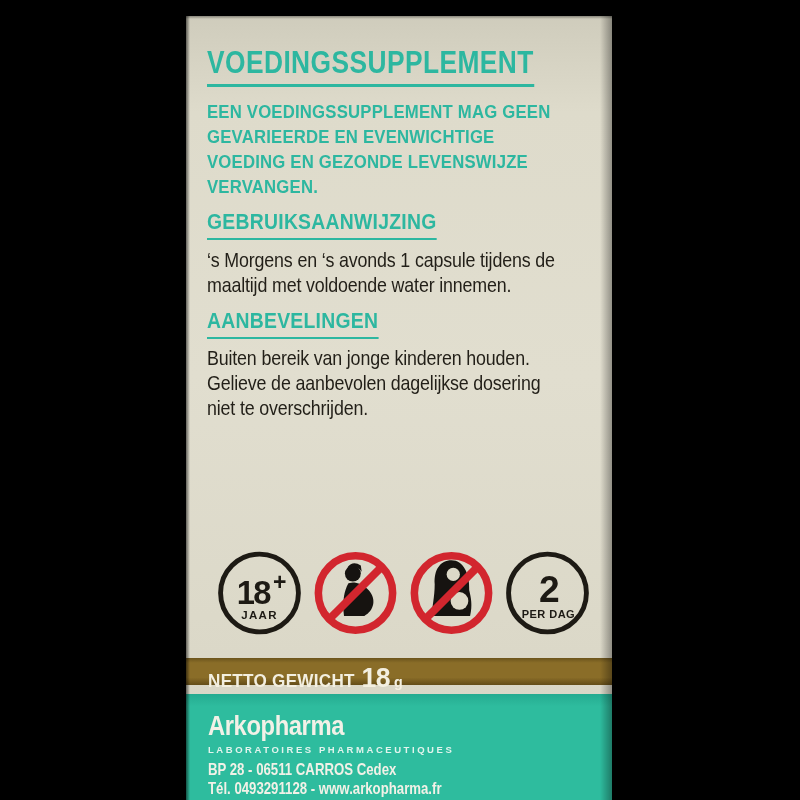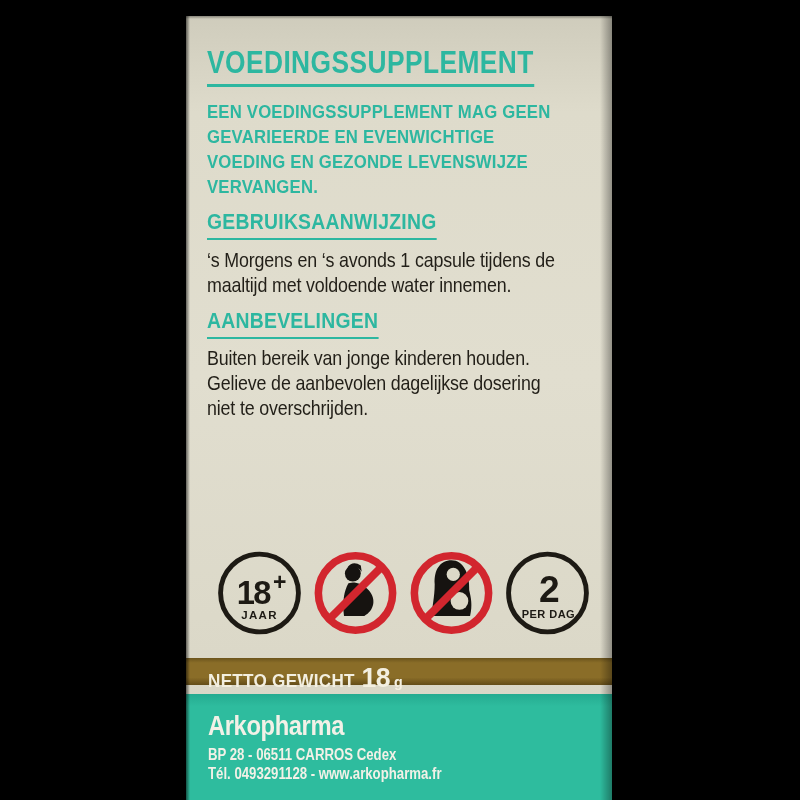--- a/index.html
+++ b/index.html
@@ -144,20 +144,21 @@
     <div class="gold-band">
       <div class="inner">
         <span class="nw-label">NETTO GEWICHT</span>
         <span class="nw-value">18</span>
         <span class="nw-unit">g</span>
       </div>
     </div>
 
     <div class="teal-band">
       <div class="brand-name">Arkopharma</div>
+      <div class="brand-tagline">LABORATOIRES PHARMACEUTIQUES</div>
       <div class="brand-address">BP 28 - 06511 CARROS Cedex</div>
       <div class="brand-phone">Tél. 0493291128 - www.arkopharma.fr</div>
     </div>
 
     <div class="edge-left"></div>
     <div class="edge-right"></div>
     <div class="edge-top"></div>
   </div>
 </div>
 

